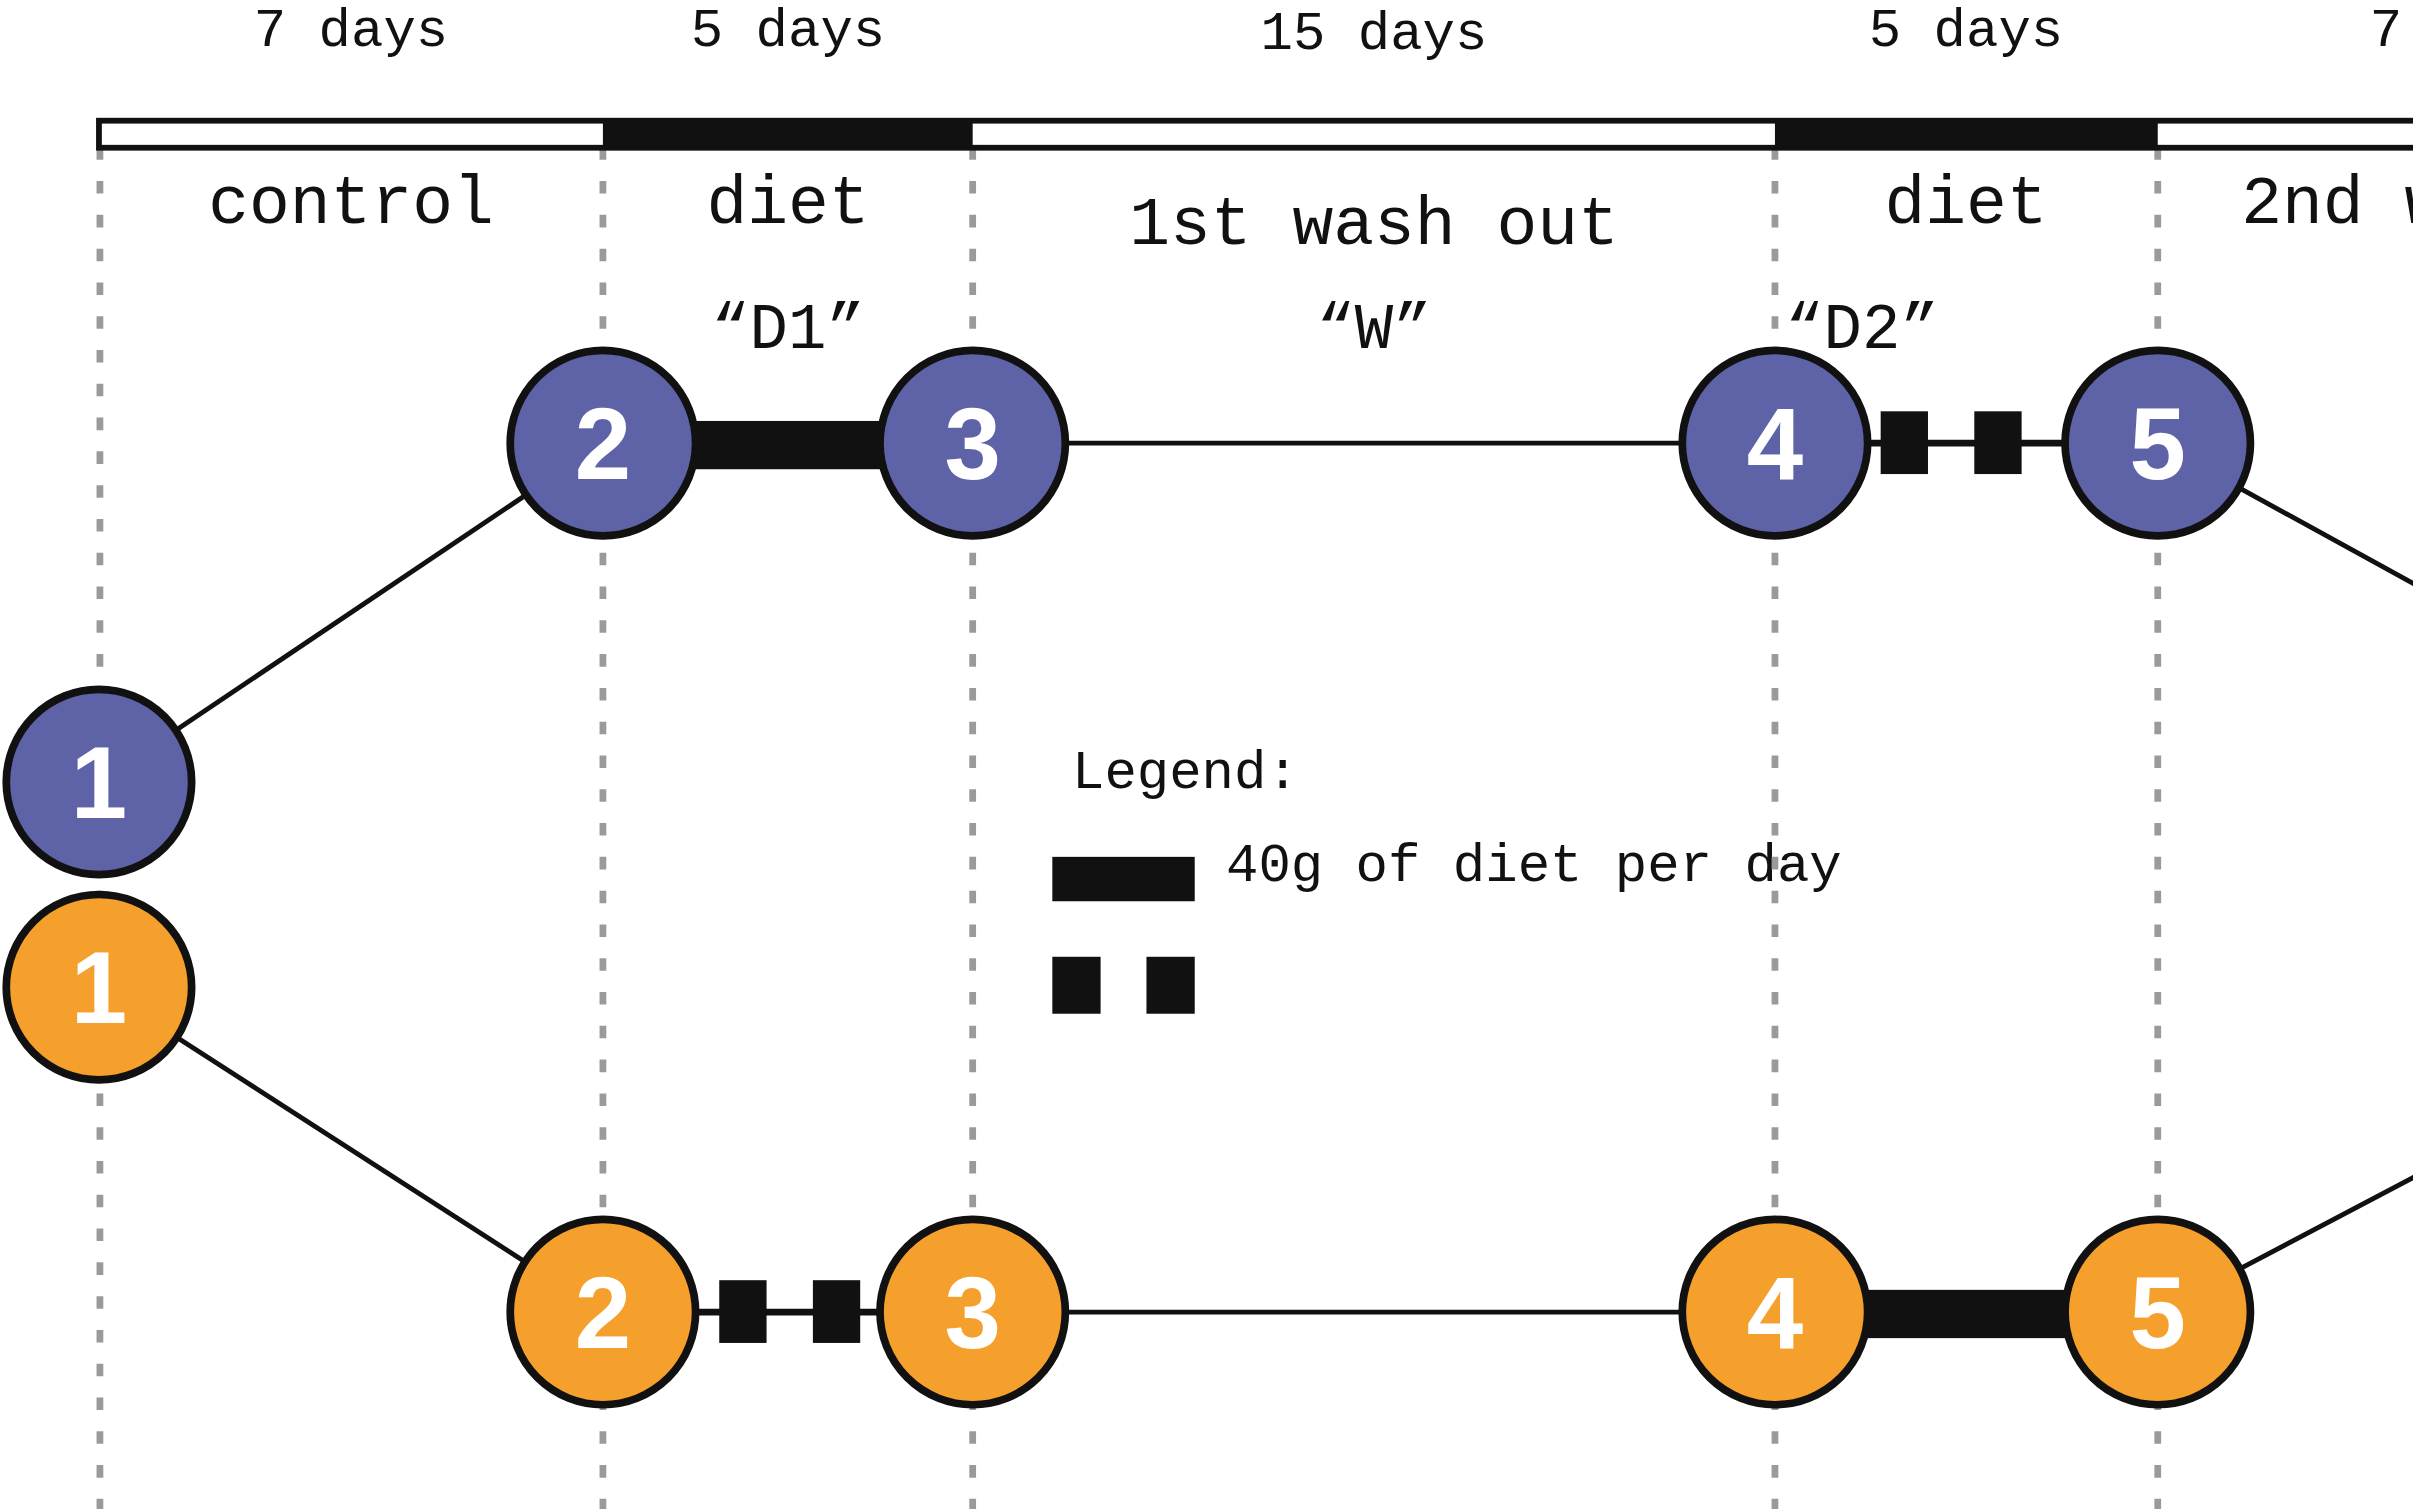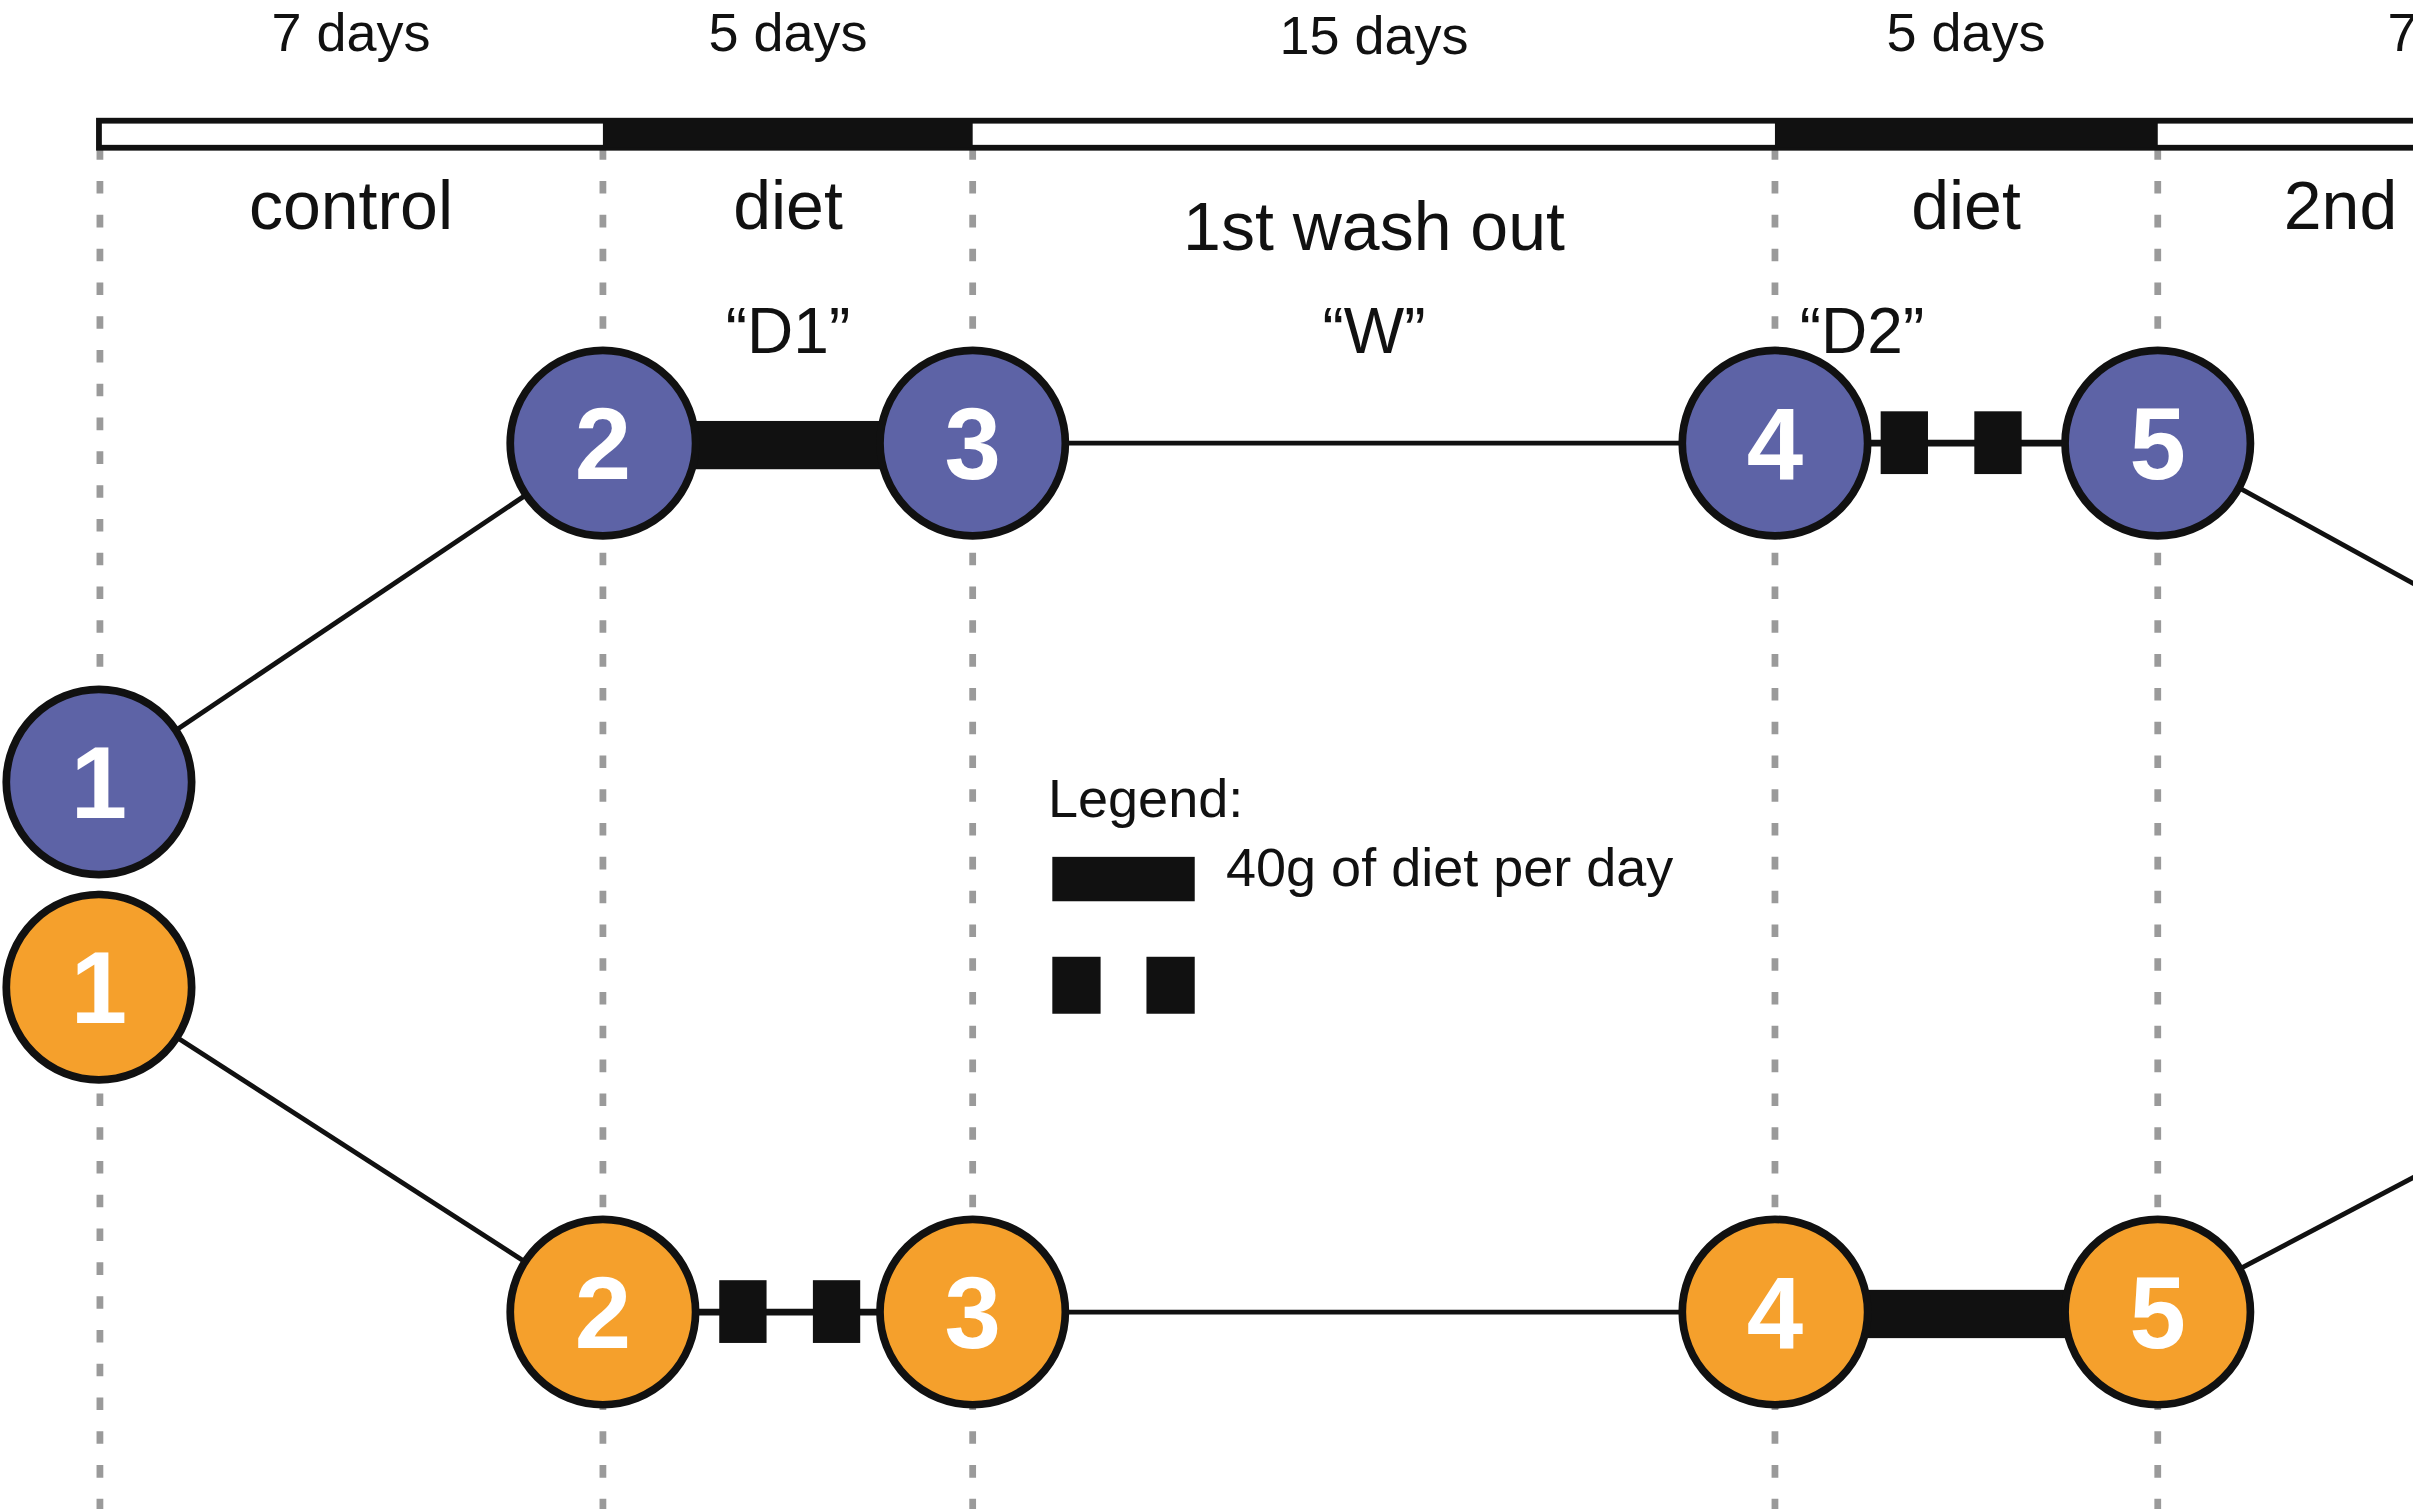--- a/index.html
+++ b/index.html
@@ -1,20 +1,20 @@
 <!DOCTYPE html>
 <html style="font-size:7.7px"><head>
 <meta charset="utf-8">
 <style>
   html,body{margin:0;padding:0;background:#fff;}
   body{width:2877px;height:1510px;overflow:hidden;
        font-family:"Liberation Sans","DejaVu Sans",sans-serif;}
   #stage{position:relative;width:2877px;height:1510px;background:#fff;}
   #svgroot{position:absolute;left:0;top:0;width:2877px;height:1510px;}
-  .txt{position:absolute;color:#111;white-space:nowrap;line-height:1;}
+  .txt{position:absolute;color:#111;white-space:nowrap;line-height:1;font-family:Liberation Mono, monospace;}
   .days{font-size:54px;}
   .phase{font-size:68px;}
   .code{font-size:64px;}
   .legend-title{font-size:54px;}
   .legend-lbl{font-size:54px;}
   .ctr{transform:translateX(-50%);}
 </style>
 </head>
 <body>
 
@@ -29,21 +29,21 @@
   <div class="txt phase ctr" style="left:351px;top:171px;">control</div>
   <div class="txt phase ctr" style="left:788px;top:171px;">diet</div>
   <div class="txt phase ctr" style="left:1374px;top:171px;margin-top:21px;">1st wash out</div>
   <div class="txt phase ctr" style="left:1966px;top:171px;">diet</div>
   <div class="txt phase ctr" style="left:2486px;top:171px;">2nd wash out</div>
 
   <div class="txt code ctr" style="left:788px;top:299px;">“D1”</div>
   <div class="txt code ctr" style="left:1374px;top:299px;">“W”</div>
   <div class="txt code ctr" style="left:1862px;top:299px;">“D2”</div>
 
-  <div class="txt legend-title" style="left:1048px;top:747px;margin-top:24px;">Legend:</div>
+  <div class="txt legend-title" style="left:1072px;top:747px;">Legend:</div>
   <div class="txt legend-lbl" style="left:1226px;top:840px;">40g of diet per day</div>
 
   <svg id="svgroot" viewBox="0 0 5960 3128" xmlns="http://www.w3.org/2000/svg">
 
     <g>
       <line x1="207" y1="305" x2="207" y2="3128" stroke="#9a9a9a" stroke-width="14" stroke-dasharray="26 44"></line>
       <line x1="1249" y1="305" x2="1249" y2="3128" stroke="#9a9a9a" stroke-width="14" stroke-dasharray="26 44"></line>
       <line x1="2015" y1="305" x2="2015" y2="3128" stroke="#9a9a9a" stroke-width="14" stroke-dasharray="26 44"></line>
       <line x1="3677" y1="305" x2="3677" y2="3128" stroke="#9a9a9a" stroke-width="14" stroke-dasharray="26 44"></line>
       <line x1="4470" y1="305" x2="4470" y2="3128" stroke="#9a9a9a" stroke-width="14" stroke-dasharray="26 44"></line>

